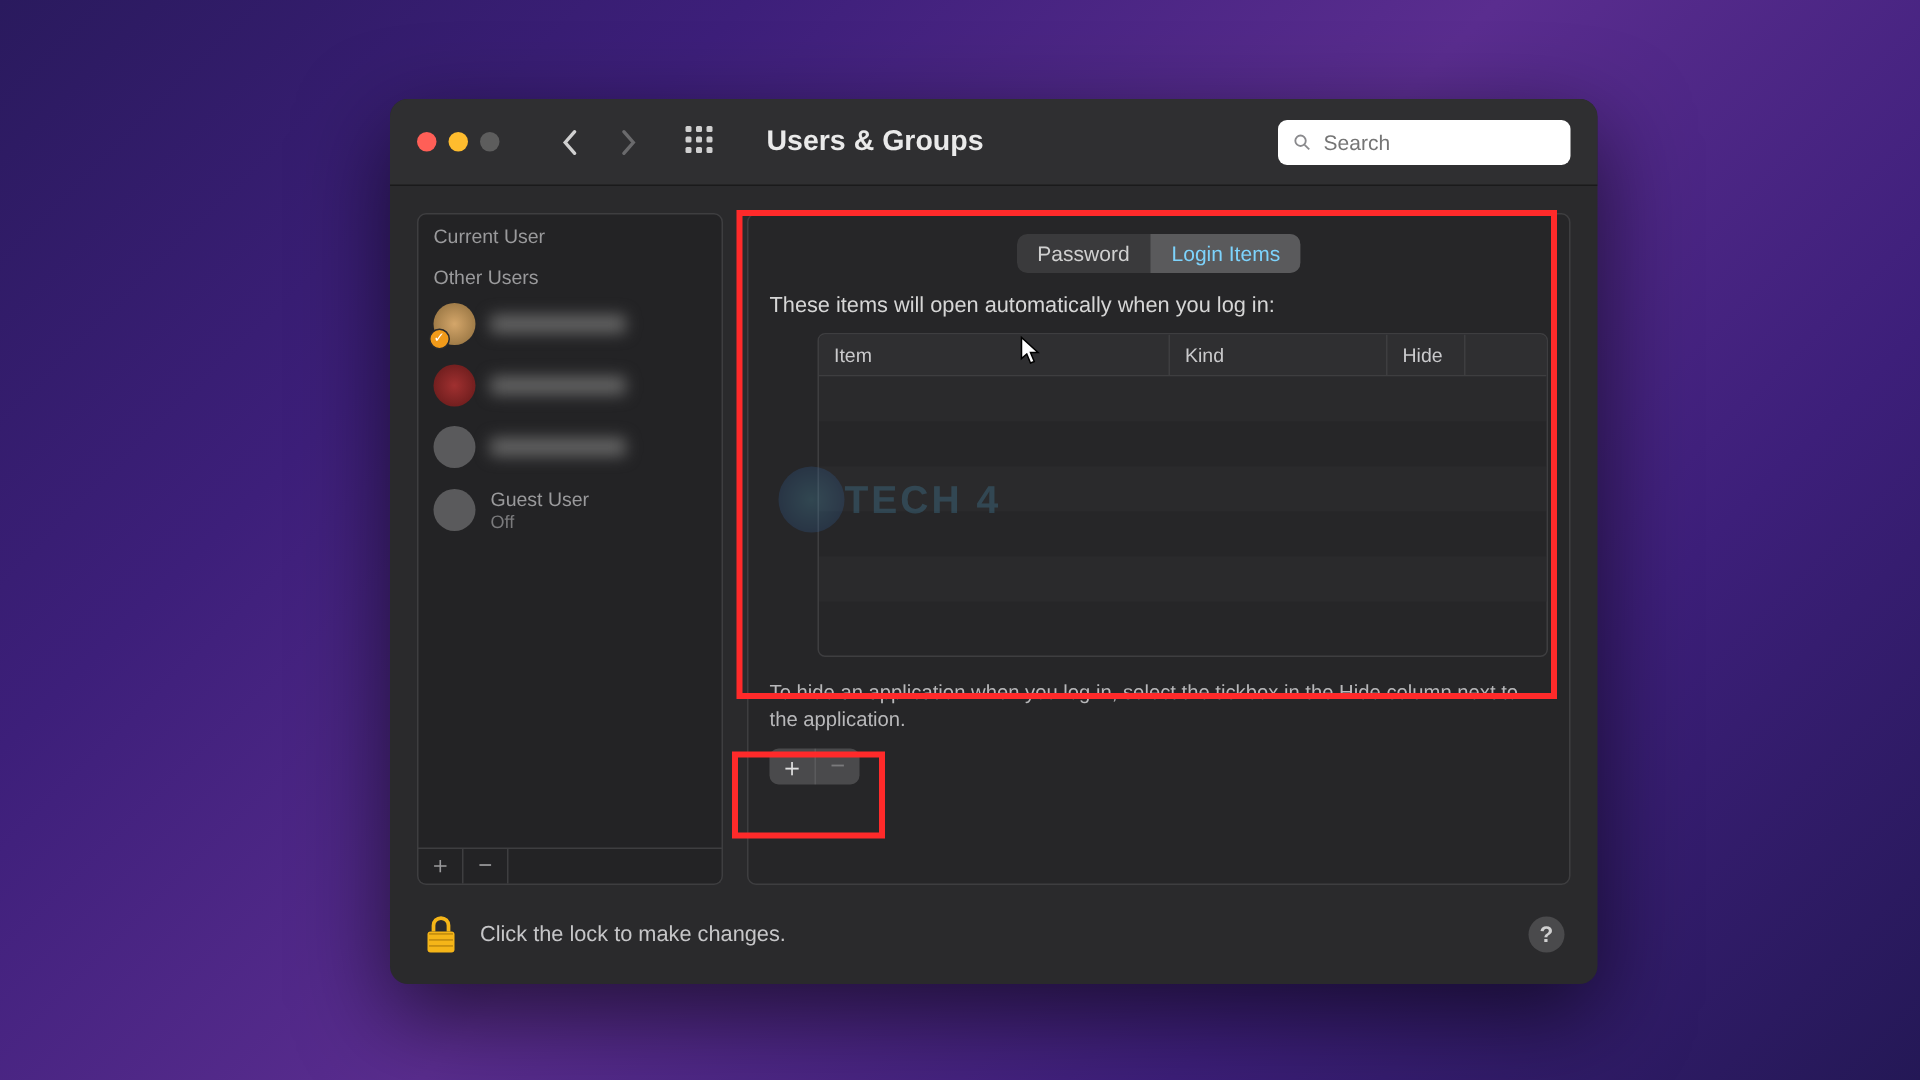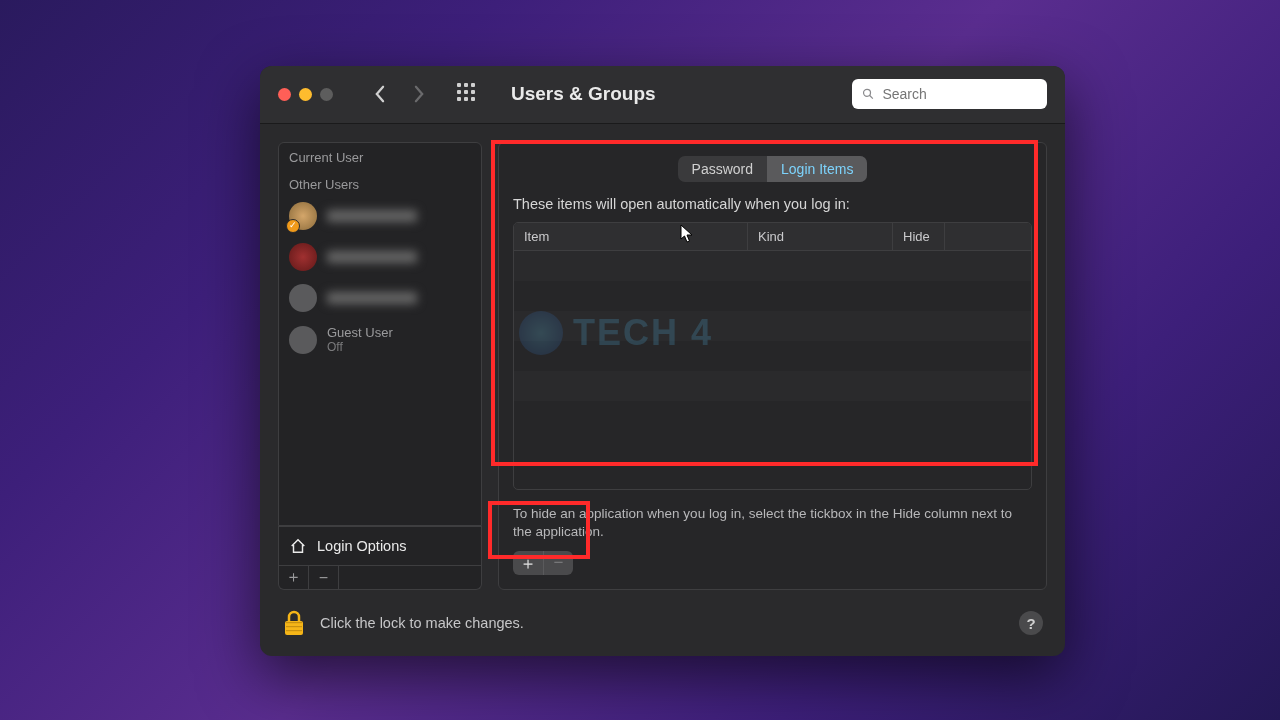--- a/index.html
+++ b/index.html
@@ -62,35 +62,35 @@
   .plusminus { height:24px; background:#232325; border:1px solid #3e3e40; border-top:none; border-radius:0 0 6px 6px; display:flex;}
   .pmbtn { width:30px; display:flex; align-items:center; justify-content:center; color:#9a9a9c; font-size:16px; border-right:1px solid #3e3e40;}
 
   .main { flex:1; background:#262628; border:1px solid #3e3e40; border-radius:6px; position:relative; padding: 13px 14px 14px;}
   .redbox1 { position:absolute; top:-3px; left:-8px; right:8px; height:326px; border:4px solid #ff2a2a; pointer-events:none;}
   .tabbar { display:flex; justify-content:center; margin-bottom:14px;}
   .tabs { display:flex; background:#3a3a3c; border-radius:7px; overflow:hidden;}
   .tab { padding:5px 14px; color:#d0d0d0; font-size:14px;}
   .tab.active { background:#5a5a5c; color:#7dd3fc;}
   .desc { color:#d6d6d6; font-size:14.5px; margin-bottom:10px;}
-  .table { border:1px solid #3e3e40; border-radius:5px; overflow:hidden; height:268px;}
+  .table { border:1px solid #3e3e40; border-radius:5px; overflow:hidden; height:216px;margin-left:32px;}
   .thead { display:flex; background:#2f2f31; border-bottom:1px solid #3e3e40;}
   .th { color:#cacacc; font-size:13px; padding:6px 10px; border-right:1px solid #3e3e40;}
   .c-item { flex: 0 0 234px;}
   .c-kind { flex: 0 0 145px;}
   .c-hide { flex: 0 0 52px;}
   .c-warn { flex:1; border-right:none;}
   .tbody .tr { display:flex; height:30px; align-items:center;}
   .tbody .tr:nth-child(odd){ background:#2a2a2c;}
   .tbody .tr:nth-child(even){ background:#262628;}
   .td { padding:0 10px; font-size:14px; color:#e0e0e0;}
   .appicon { width:16px; height:16px; background:#f0f0f0; border-radius:3px; display:inline-block; vertical-align:middle; margin-right:8px;}
   .hidebox { width:15px; height:15px; border:1px solid #5a5a5c; border-radius:3px; background:#3a3a3c; display:block; margin-left:4px;}
   .warnicon { width:18px; height:16px; display:inline-block;}
-  .watermark { position:absolute; top:168px; left:20px; opacity:.25; display:flex; align-items:center; gap:10px; color:#4aa0c8; font-size:36px; font-weight:800; letter-spacing:2px; pointer-events:none;}
+  .watermark { position:absolute; top:168px; left:20px; opacity:.25; display:flex; align-items:center; color:#4aa0c8; font-size:26px; font-weight:800; letter-spacing:2px; pointer-events:none;}
   .watermark .icon { width:44px; height:44px; background: radial-gradient(circle,#5ac,#248); border-radius:50%;}
   .hint { color:#b8b8ba; font-size:13.5px; margin-top:15px; line-height:1.35;}
   .addremove { display:inline-flex; margin-top:10px; background:#4a4a4c; border-radius:6px; overflow:hidden; position:relative;}
   .arbtn { width:30px; height:24px; display:flex; align-items:center; justify-content:center; color:#e0e0e0; font-size:17px;}
   .arbtn.minus { color:#7a7a7c; border-left:1px solid #5a5a5c;}
   .redbox2 { position:absolute; left:-11px; top:358px; width:102px; height:58px; border:4px solid #ff2a2a; pointer-events:none;}
 
   .footer { height:66px; display:flex; align-items:center; padding:0 22px; gap:14px;}
   .lock { width:24px; height:28px;}
   .foottext { color:#c6c6c8; font-size:14.5px; flex:1;}
@@ -166,26 +166,20 @@
               <span class="uname blur"></span>
             </div>
         </div>
         <div class="userrow">
           <div class="avatar gray"></div>
           <div class="stack">
             <span class="uname" style="color:#9a9a9c">Guest User</span>
             <span class="urole" style="color:#7a7a7c">Off</span>
           </div>
         </div>
-      </div>
-      <div class="loginopts">
-        <svg class="house" viewBox="0 0 20 20">
-            <path d="M3 10 L10 3 L17 10 M5 9 V17 H15 V9" stroke="#eaeaea" stroke-width="1.6" fill="none"></path>
-          </svg>
-        <span style="font-size:14.5px">Login Options</span>
       </div>
       <div class="plusminus">
         <div class="pmbtn">＋</div>
         <div class="pmbtn">−</div>
       </div>
     </div>
 
     <div class="main">
       <div class="redbox1"></div>
       <div class="tabbar">

